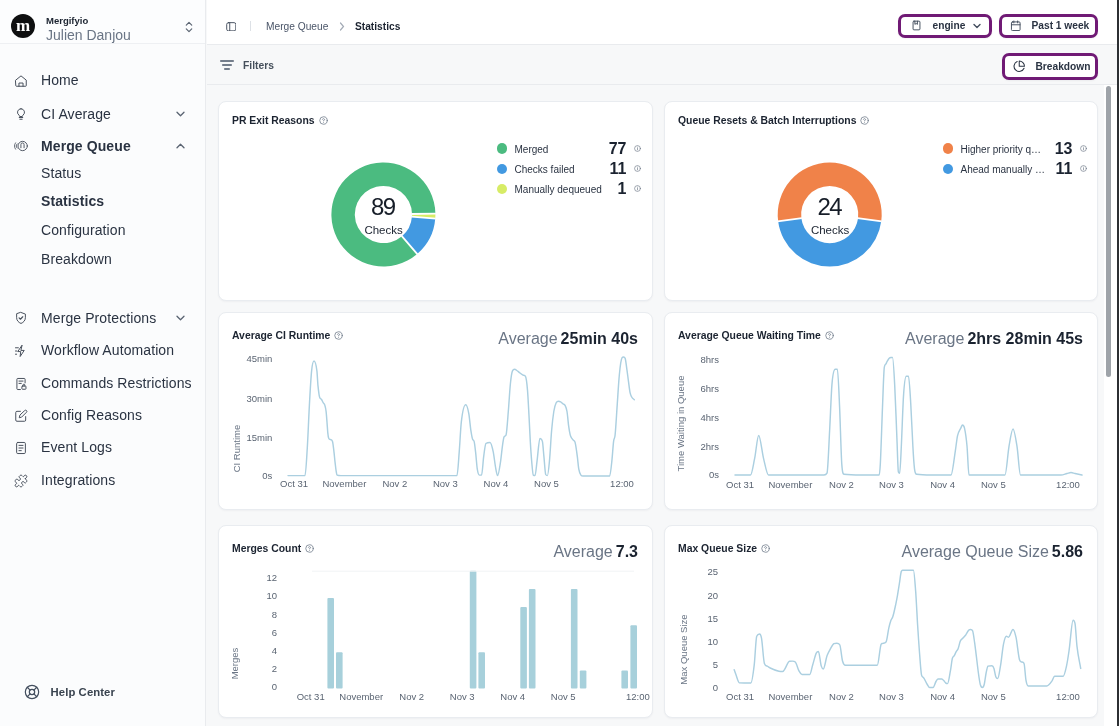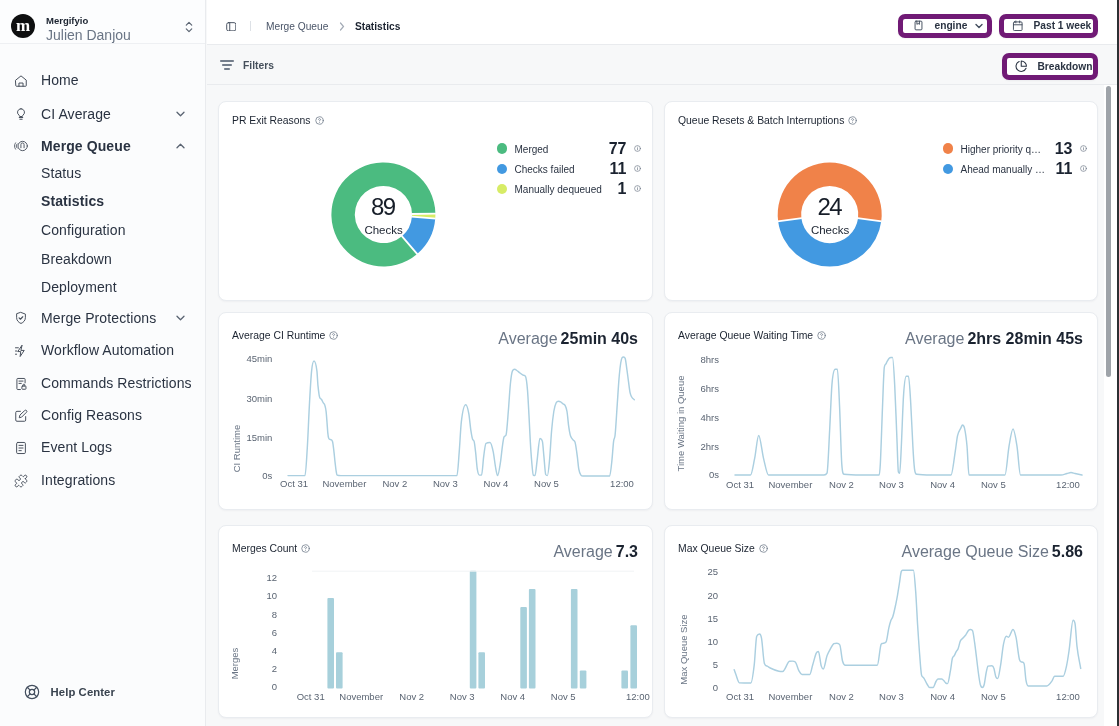--- a/index.html
+++ b/index.html
@@ -15,24 +15,24 @@
 #uname { position:absolute; left:46px; top:15px; font-size:9.5px; font-weight:bold; color:#1b2330; }
 #usub { position:absolute; left:46px; top:27px; font-size:14px; color:#6a7585; }
 .navitem { position:absolute; left:0; width:206px; height:26px; }
 .navitem .ico { position:absolute; left:14px; top:6.5px; }
 .navitem .lbl { position:absolute; left:41px; top:50%; transform:translateY(-50%); font-size:14px; color:#2a3342; letter-spacing:0.1px; }
 .navitem .lbl.b { font-weight:bold; }
 .navitem .chev { position:absolute; right:21px; top:50%; transform:translateY(-50%); }
 
 #hdr1 { position:absolute; left:207px; top:0; width:910px; height:45px; background:#fff; border-bottom:1px solid #e9ebee; }
 #hdr2 { position:absolute; left:207px; top:46px; width:912px; height:39px; background:#f7f8f9; border-bottom:1px solid #e9ebee; }
-.btn { position:absolute; background:#fff; border:5px solid #701a75; border-radius:7px; box-shadow:0 1px 2px rgba(16,24,40,.05); display:flex; align-items:center; font-size:10.2px; font-weight:bold; color:#2a3342; }
+.btn { position:absolute; background:#fff; border:3px solid #701a75; border-radius:7px; box-shadow:0 1px 2px rgba(16,24,40,.05); display:flex; align-items:center; font-size:10.2px; font-weight:bold; color:#2a3342; }
 
 .card { position:absolute; background:#fff; border:1px solid #e9ecf0; border-radius:8px; box-shadow:0 1px 2px rgba(16,24,40,.04); }
-.ctitle { position:absolute; font-size:10.4px; font-weight:normal; color:#1b2330; }
+.ctitle { position:absolute; font-size:10.4px; font-weight:bold; color:#1b2330; }
 .cavg { position:absolute; font-size:16px; color:#6a7585; text-align:right; right:14px; }
 .cavg b { color:#1b2330; margin-left:3px; }
 .qm { display:inline-block; vertical-align:-1px; margin-left:4px; }
 .legrow { position:absolute; height:11px; }
 .legrow .dot { position:absolute; left:0; top:0px; width:10.5px; height:10.5px; border-radius:50%; }
 .legrow .ltxt { position:absolute; left:18px; top:50%; transform:translateY(-50%); font-size:10px; color:#2a3342; white-space:nowrap; }
 .legrow .lval { position:absolute; right:14px; top:50%; transform:translateY(-50%); font-size:16px; font-weight:bold; color:#1b2330; text-align:right; width:40px; }
 .legrow .linfo { position:absolute; right:0; top:1.5px; width:7px; height:7px; }
 .axlbl { position:absolute; font-size:9.5px; color:#5a6472; }
 .axttl { position:absolute; font-size:9.5px; color:#6a7585; white-space:nowrap; transform:rotate(-90deg); transform-origin:center; }
@@ -93,23 +93,20 @@
     </div>
   <div class="navitem" style="top:188px">
       <div class="lbl b">Statistics</div>
     </div>
   <div class="navitem" style="top:217px">
       <div class="lbl">Configuration</div>
     </div>
   <div class="navitem" style="top:245.5px">
       <div class="lbl">Breakdown</div>
     </div>
-  <div class="navitem" style="top:273.5px">
-      <div class="lbl">Deployment</div>
-    </div>
   <div class="navitem" style="top:304.5px">
       <span class="ico">
         <svg width="14" height="14" viewBox="0 0 24 24" fill="none" stroke="#48505c" stroke-width="1.7" stroke-linecap="round" stroke-linejoin="round">
           <path d="M12 2.5l7.5 2.8v6.2c0 4.6-3.2 8.1-7.5 9.9-4.3-1.8-7.5-5.3-7.5-9.9V5.3z"></path>
           <path d="M8.7 11.8l2.3 2.3 4-4.2" stroke-width="2"></path>
         </svg>
       </span>
       <div class="lbl">Merge Protections</div>
       <svg class="chev" width="9" height="6" viewBox="0 0 9 6" fill="none" stroke="#5a6472" stroke-width="1.3" stroke-linecap="round" stroke-linejoin="round">
         <path d="M1 1.2l3.5 3.6L8 1.2"></path>

